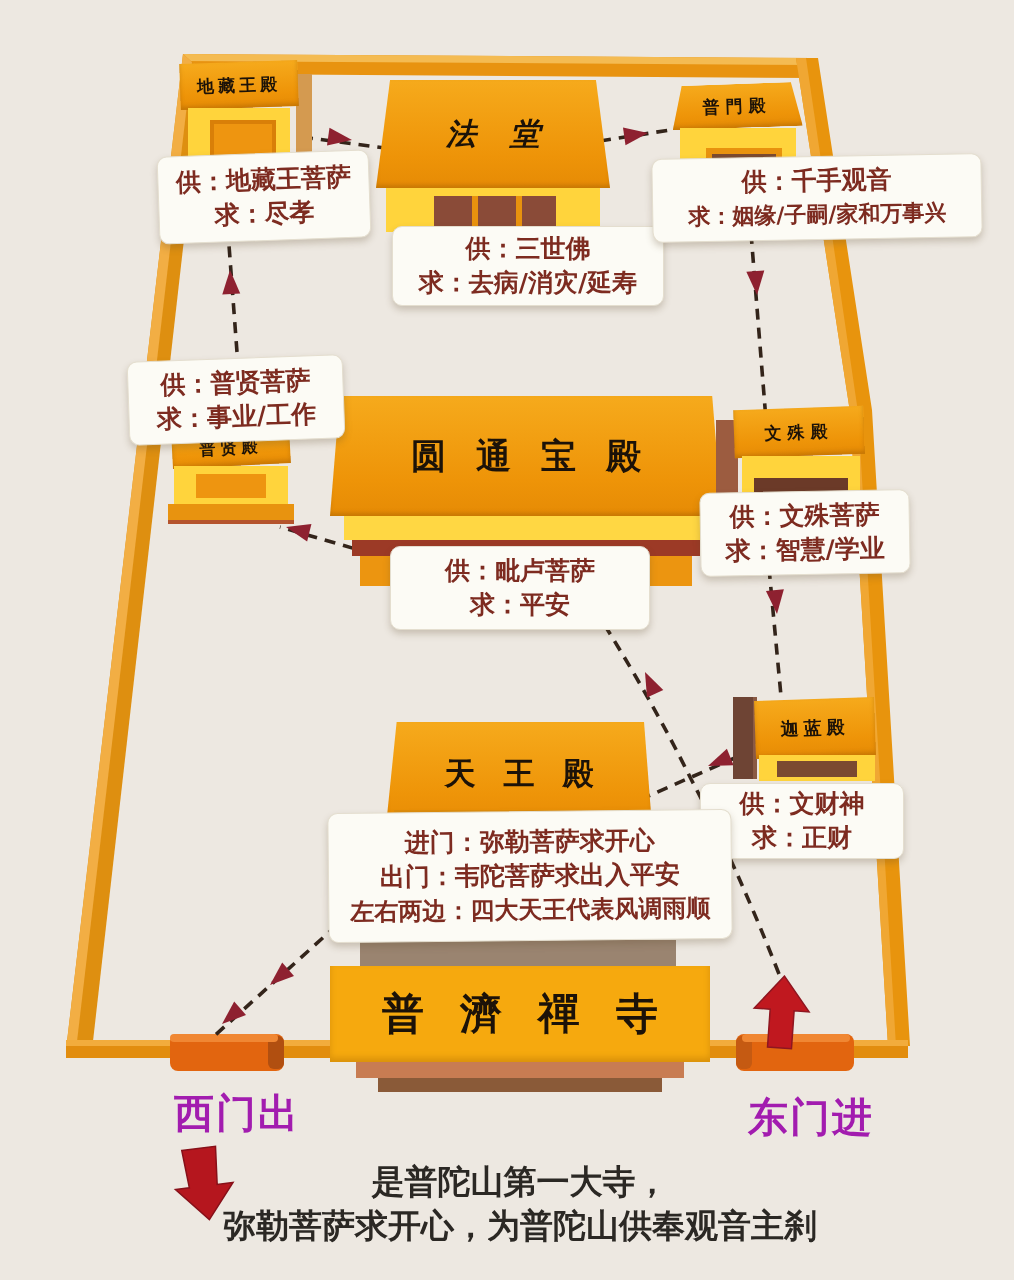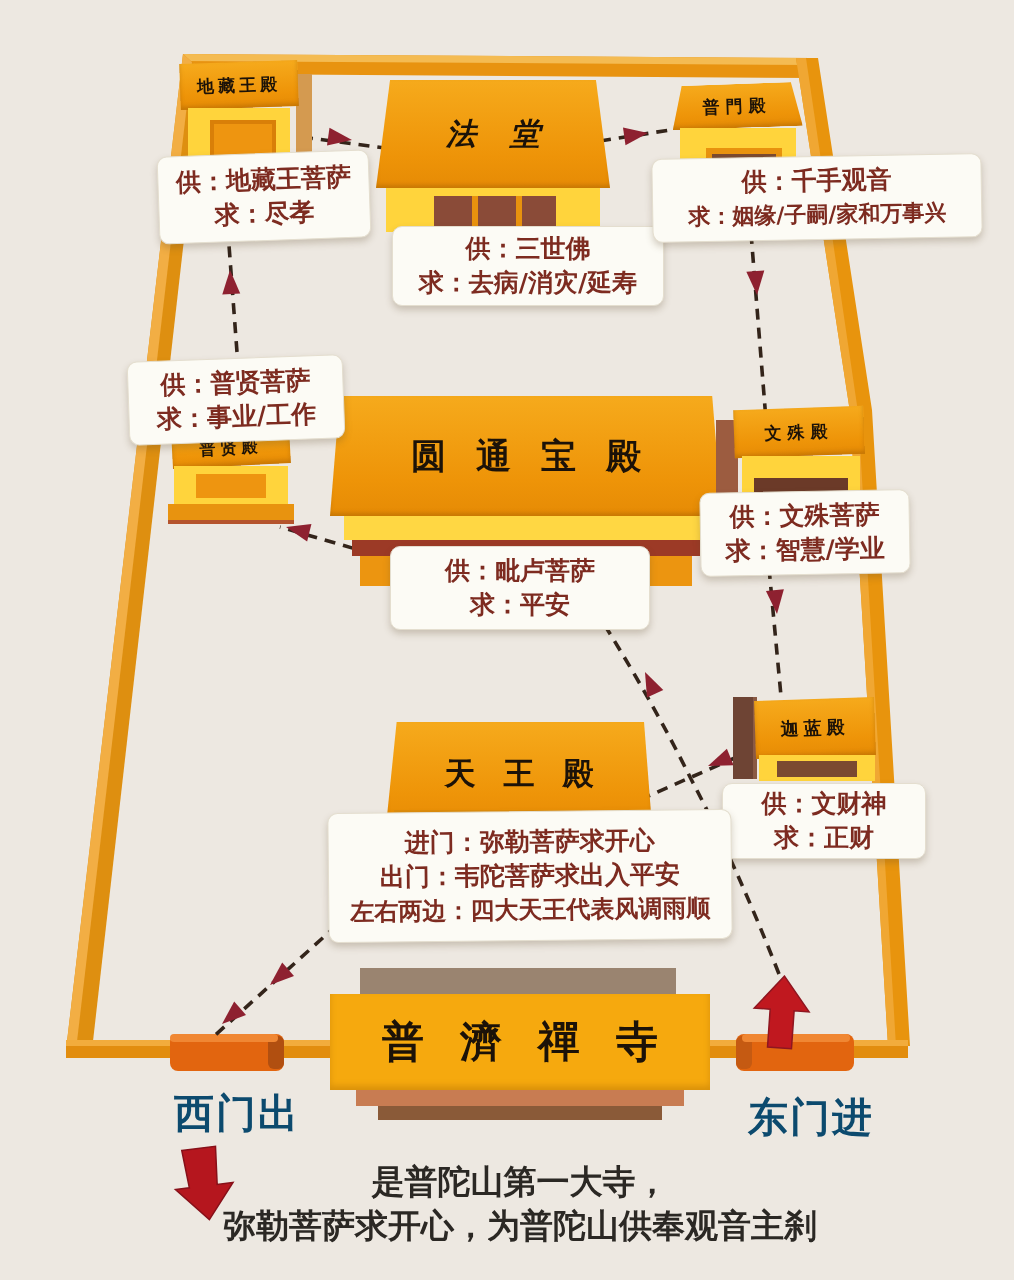--- a/index.html
+++ b/index.html
@@ -29,21 +29,21 @@
     border-radius:10px;box-shadow:0 4px 7px rgba(90,70,40,.25);
     display:flex;flex-direction:column;justify-content:center;align-items:center;
     padding:4px 8px;
   }
   .note-line{
     color:#7D2B20;font-weight:bold;font-size:25px;line-height:34px;
     white-space:nowrap;text-align:center;
   }
   
   .gate-label{
-    position:absolute;z-index:7;color:#0c4a6e;font-weight:bold;font-size:40px;
+    position:absolute;z-index:7;color:#a21caf;font-weight:bold;font-size:40px;
     white-space:nowrap;letter-spacing:2px;
   }
   .caption{
     position:absolute;z-index:7;left:140px;top:1160px;width:760px;
     text-align:center;color:#2B2824;font-weight:600;font-size:33px;line-height:44px;
   }
 </style>
 </head>
 <body>
 
@@ -165,21 +165,21 @@
     <div class="hall-door" style="left:44px;top:68px;width:80px;height:16px;"></div>
   </div>
 
   <div class="hall" style="left:386px;top:722px;width:266px;height:100px;">
     <div class="hall-roof" style="left:0;top:0;width:266px;height:104px;clip-path:polygon(4% 0,97% 0,100% 100%,0 100%);">
       <span class="hall-name" style="font-size:31px;letter-spacing:28px;padding-left:28px;">天王殿</span>
     </div>
     <div class="side" style="left:8px;top:88px;width:250px;height:12px;background:#DD8C0C;"></div>
   </div>
 
-  <div class="hall" style="left:330px;top:968px;width:380px;height:160px;text-align:right;">
+  <div class="hall" style="left:330px;top:940px;width:380px;height:160px;text-align:right;">
     <div class="side" style="left:30px;top:0;width:316px;height:26px;background:#9A8470;"></div>
     <div class="hall-roof" style="left:0;top:26px;width:380px;height:96px;background:#F6A90E;box-shadow:inset 0 -4px 6px rgba(150,90,0,.3);">
       <span class="hall-name" style="font-size:42px;letter-spacing:36px;padding-left:36px;">普濟禪寺</span>
     </div>
     <div class="side" style="left:26px;top:122px;width:328px;height:16px;background:#C87C52;"></div>
     <div class="side" style="left:48px;top:138px;width:284px;height:14px;background:#8A5A38;"></div>
   </div>
 
   <div class="note" style="left:158px;top:153px;width:194px;height:78px;transform:rotate(-2deg);">
     <span class="note-line">供：地藏王菩萨</span>
@@ -204,21 +204,21 @@
   <div class="note" style="left:390px;top:546px;width:242px;height:74px;">
     <span class="note-line">供：毗卢菩萨</span>
     <span class="note-line">求：平安</span>
   </div>
 
   <div class="note" style="left:700px;top:491px;width:192px;height:74px;transform:rotate(-1deg);">
     <span class="note-line">供：文殊菩萨</span>
     <span class="note-line">求：智慧/学业</span>
   </div>
 
-  <div class="note" style="left:722px;top:783px;width:186px;height:66px;">
+  <div class="note" style="left:700px;top:783px;width:186px;height:66px;">
     <span class="note-line">供：文财神</span>
     <span class="note-line">求：正财</span>
   </div>
 
   <div class="note" style="left:328px;top:811px;width:386px;height:120px;transform:rotate(-0.6deg);">
     <span class="note-line">进门：弥勒菩萨求开心</span>
     <span class="note-line">出门：韦陀菩萨求出入平安</span>
     <span class="note-line" style="font-size:24px;">左右两边：四大天王代表风调雨顺</span>
   </div>
 

